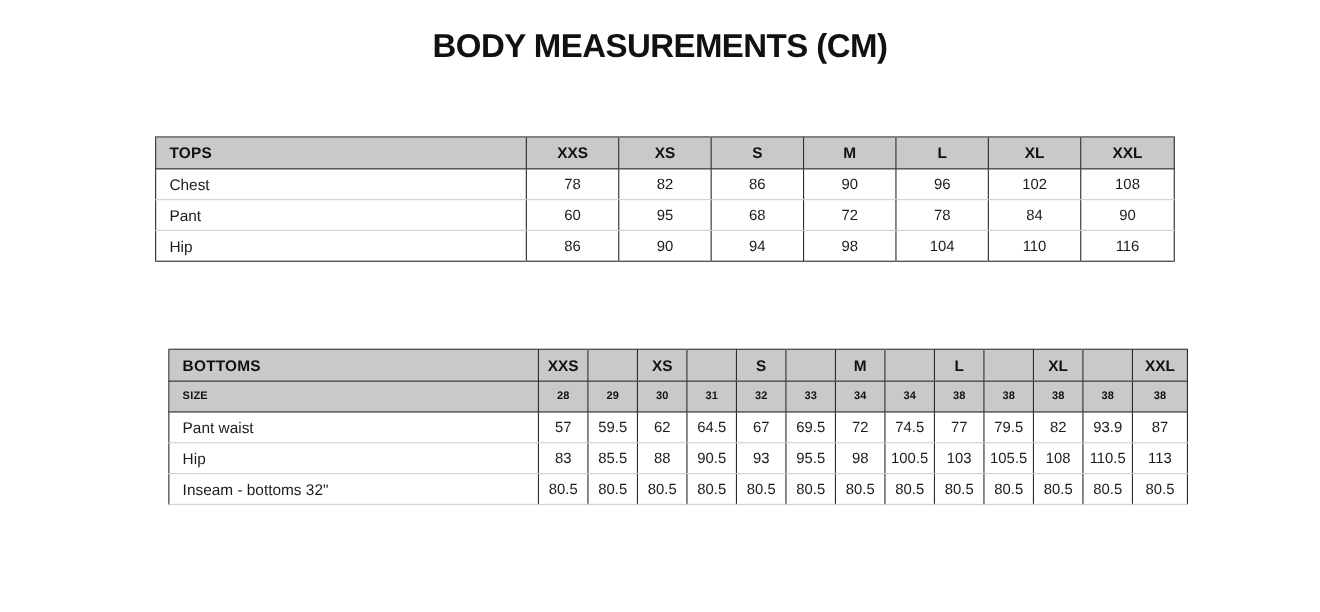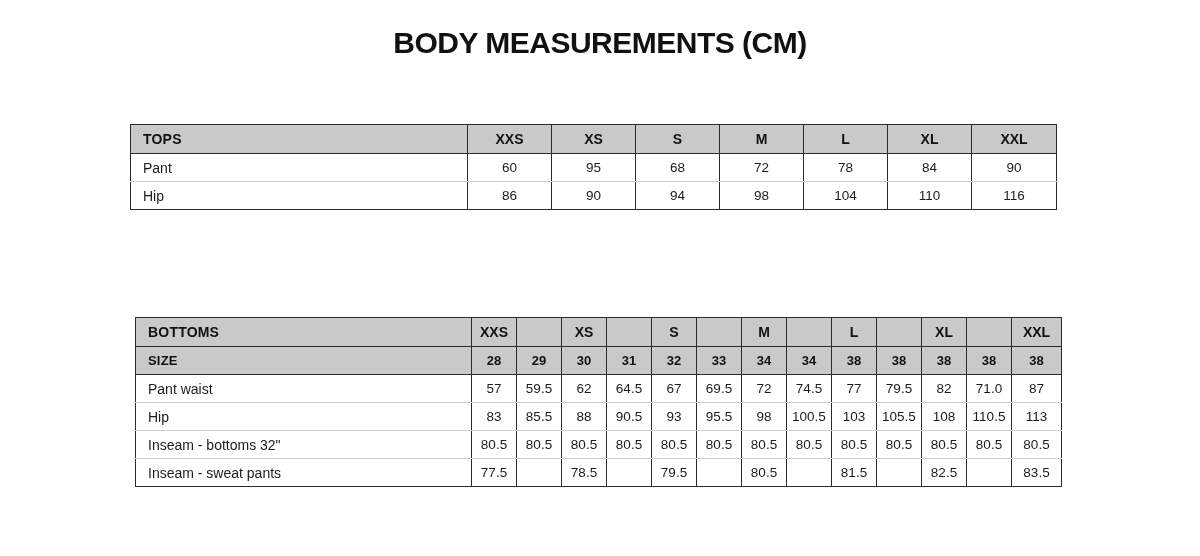--- a/index.html
+++ b/index.html
@@ -54,21 +54,21 @@
     background: #c9c9c9;
     font-weight: bold;
     font-size: 14px;
     color: #111111;
     border-bottom: 1px solid #2b2b2b;
     height: 28px;
   }
   .tbl tr.subhead td {
     background: #c9c9c9;
     font-weight: bold;
-    font-size: 13px;
+    font-size: 10px;
     color: #111111;
     border-bottom: 1px solid #2b2b2b;
     height: 27px;
   }
   .tbl td.label {
     text-align: left;
     padding-left: 12px;
     font-size: 14px;
   }
   .tbl tr.head td.label, .tbl tr.subhead td.label {
@@ -81,27 +81,27 @@
   }
   .tbl tr.body td {
     border-bottom: 1px solid #cfcfcf;
   }
   .tbl tr.body.last td {
     border-bottom: none;
   }
   
   #tops-table {
     top: 124px;
-    left: 130px;
+    left: 141px;
     width: 926px;
   }
   
   #bottoms-table {
     top: 317px;
-    left: 135px;
+    left: 153px;
     width: 926px;
   }
 </style>
 </head>
 <body>
 
 <div class="page">
 
   <div class="title">BODY MEASUREMENTS (CM)</div>
 
@@ -121,20 +121,30 @@
         <td class="label">TOPS</td>
         <td>XXS</td>
         <td>XS</td>
         <td>S</td>
         <td>M</td>
         <td>L</td>
         <td>XL</td>
         <td>XXL</td>
       </tr>
       <tr class="body">
+        <td class="label">Chest</td>
+        <td>78</td>
+        <td>82</td>
+        <td>86</td>
+        <td>90</td>
+        <td>96</td>
+        <td>102</td>
+        <td>108</td>
+      </tr>
+      <tr class="body">
         <td class="label">Pant</td>
         <td>60</td>
         <td>95</td>
         <td>68</td>
         <td>72</td>
         <td>78</td>
         <td>84</td>
         <td>90</td>
       </tr>
       <tr class="body last">
@@ -206,21 +216,21 @@
         <td>59.5</td>
         <td>62</td>
         <td>64.5</td>
         <td>67</td>
         <td>69.5</td>
         <td>72</td>
         <td>74.5</td>
         <td>77</td>
         <td>79.5</td>
         <td>82</td>
-        <td>71.0</td>
+        <td>93.9</td>
         <td>87</td>
       </tr>
       <tr class="body">
         <td class="label">Hip</td>
         <td>83</td>
         <td>85.5</td>
         <td>88</td>
         <td>90.5</td>
         <td>93</td>
         <td>95.5</td>
@@ -241,32 +251,16 @@
         <td>80.5</td>
         <td>80.5</td>
         <td>80.5</td>
         <td>80.5</td>
         <td>80.5</td>
         <td>80.5</td>
         <td>80.5</td>
         <td>80.5</td>
         <td>80.5</td>
       </tr>
-      <tr class="body last">
-        <td class="label">Inseam - sweat pants</td>
-        <td>77.5</td>
-        <td></td>
-        <td>78.5</td>
-        <td></td>
-        <td>79.5</td>
-        <td></td>
-        <td>80.5</td>
-        <td></td>
-        <td>81.5</td>
-        <td></td>
-        <td>82.5</td>
-        <td></td>
-        <td>83.5</td>
-      </tr>
     </tbody>
   </table>
 
 </div>
 
 </body></html>

